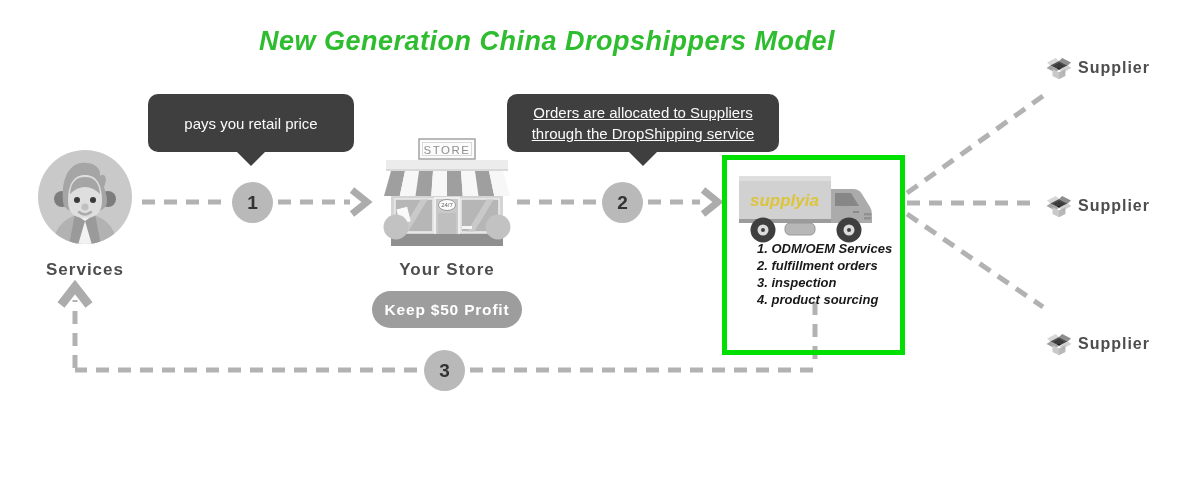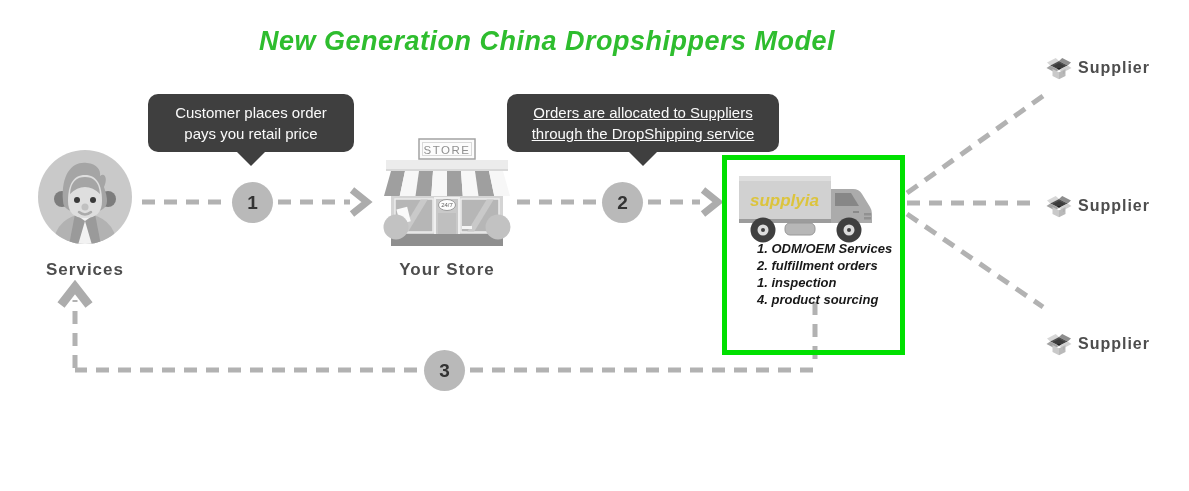--- a/index.html
+++ b/index.html
@@ -96,21 +96,20 @@
     <g stroke="#acacac" fill="none">
       <path d="M352,190 L367,202 L352,214" stroke-width="7"></path>
       <path d="M703,190 L718,202 L703,214" stroke-width="7"></path>
       <path d="M61,305 L75,287 L89,305" stroke-width="9"></path>
     </g>
   </svg>
 
   <h1 class="title">New Generation China Dropshippers Model</h1>
 
   <div class="bubble b1">
-    <span>Customer places order</span>
     <span>pays you retail price</span>
     <div class="tail down"></div>
   </div>
   <div class="bubble b2">
     <span>Orders are allocated to Suppliers</span>
     <span>through the DropShipping service</span>
     <div class="tail down"></div>
   </div>
 
   <div class="step c1">1</div>
@@ -168,20 +167,21 @@
     <rect x="55" y="75" width="18" height="21" fill="#bfbfbf"></rect>
     <ellipse cx="64" cy="67" rx="8.5" ry="5.5" fill="#fdfdfd" stroke="#9c9c9c" stroke-width="1"></ellipse>
     <text x="64" y="69.2" text-anchor="middle" font-size="6" fill="#5f5f5f">24/7</text>
     <rect x="79" y="88" width="10" height="3" fill="#f5f5f5"></rect>
     <rect x="8" y="96" width="112" height="12" fill="#8f8f8f"></rect>
     <circle cx="13" cy="89" r="12.5" fill="#c2c2c2"></circle>
     <circle cx="115" cy="89" r="12.5" fill="#c2c2c2"></circle>
   </svg>
   <div class="node-label label-store">Your Store</div>
 
+  <div class="profit">Keep $50 Profit</div>
 
   <div class="highlight-box">
     <svg class="truck" width="152" height="76" viewBox="0 0 152 76">
       <rect x="2" y="7" width="92" height="43" fill="#d1d1d1"></rect>
       <rect x="2" y="7" width="92" height="5" fill="#dedede"></rect>
       <text x="13" y="37" font-size="17" font-style="italic" font-weight="bold" fill="#dcc43c">supplyia</text>
       <rect x="2" y="50" width="126" height="4" fill="#9c9c9c"></rect>
       <path d="M94,20 L116,20 Q122,20 125,25 L133,38 Q135,41 135,45 L135,54 L94,54 Z" fill="#ababab"></path>
       <path d="M98,24 L114,24 L122,37 L98,37 Z" fill="#878787"></path>
       <rect x="116" y="42" width="6" height="2" fill="#8a8a8a"></rect>
@@ -191,21 +191,21 @@
       <circle cx="26" cy="61" r="12.5" fill="#3f3f3f"></circle>
       <circle cx="26" cy="61" r="5.5" fill="#dcdcdc"></circle>
       <circle cx="26" cy="61" r="2" fill="#3f3f3f"></circle>
       <circle cx="112" cy="61" r="12.5" fill="#3f3f3f"></circle>
       <circle cx="112" cy="61" r="5.5" fill="#dcdcdc"></circle>
       <circle cx="112" cy="61" r="2" fill="#3f3f3f"></circle>
     </svg>
     <div class="services">
       <div>1. ODM/OEM Services</div>
       <div>2. fulfillment orders</div>
-      <div>1. inspection</div>
+      <div>3. inspection</div>
       <div>4. product sourcing</div>
     </div>
   </div>
 
   <div class="supplier s1">
     <svg width="104" height="92" viewBox="0 0 104 92">
       <polygon points="52,18 17,36 4,24 39,6" fill="#d7d7d7"></polygon>
       <polygon points="52,18 87,36 100,24 65,6" fill="#8e8e8e"></polygon>
       <polygon points="52,18 87,36 52,54 17,36" fill="#505050"></polygon>
       <polygon points="52,26 76,38 52,50 28,38" fill="#3b3b3b"></polygon>

